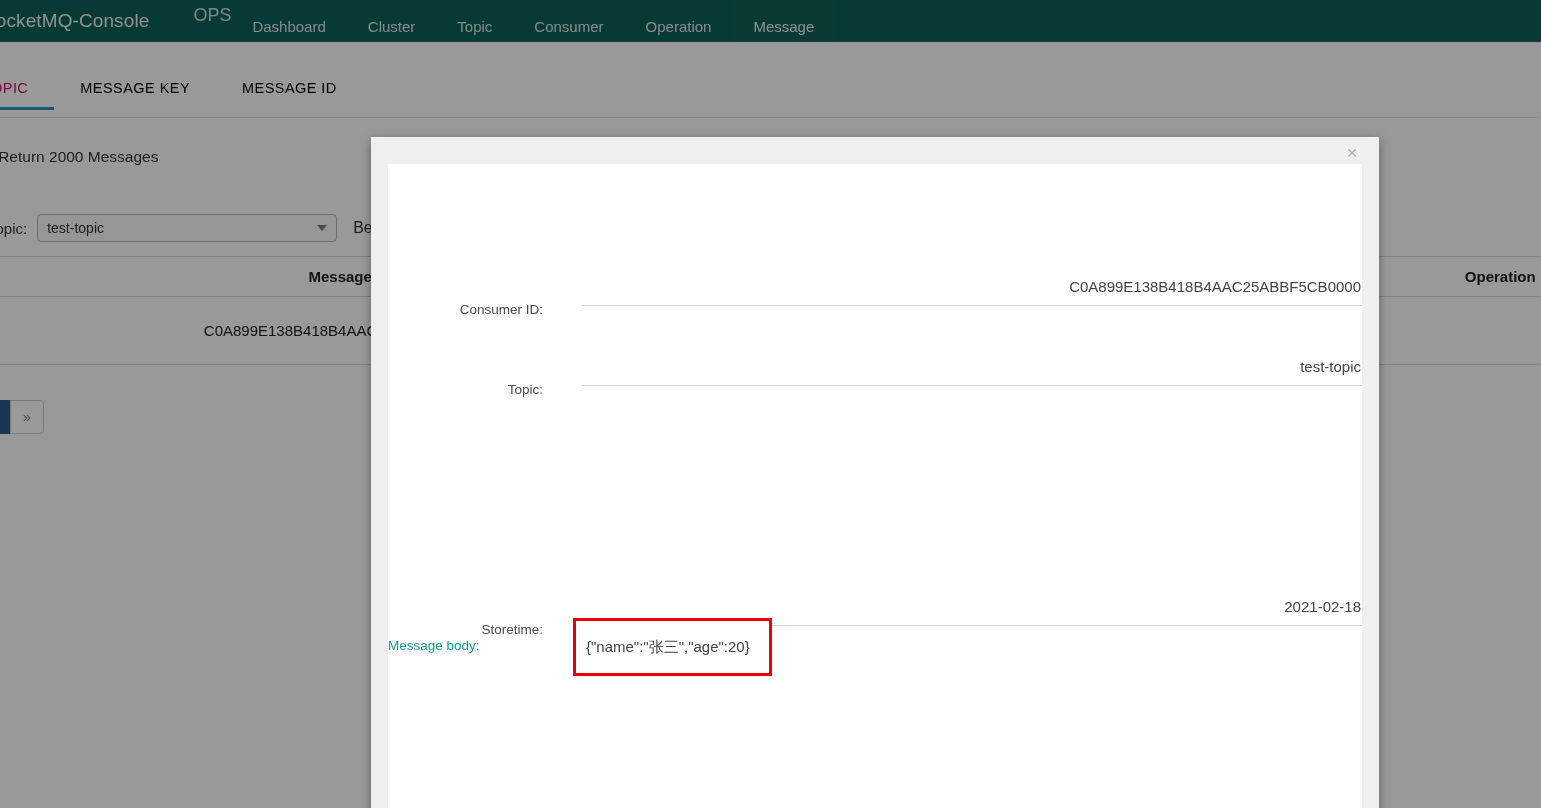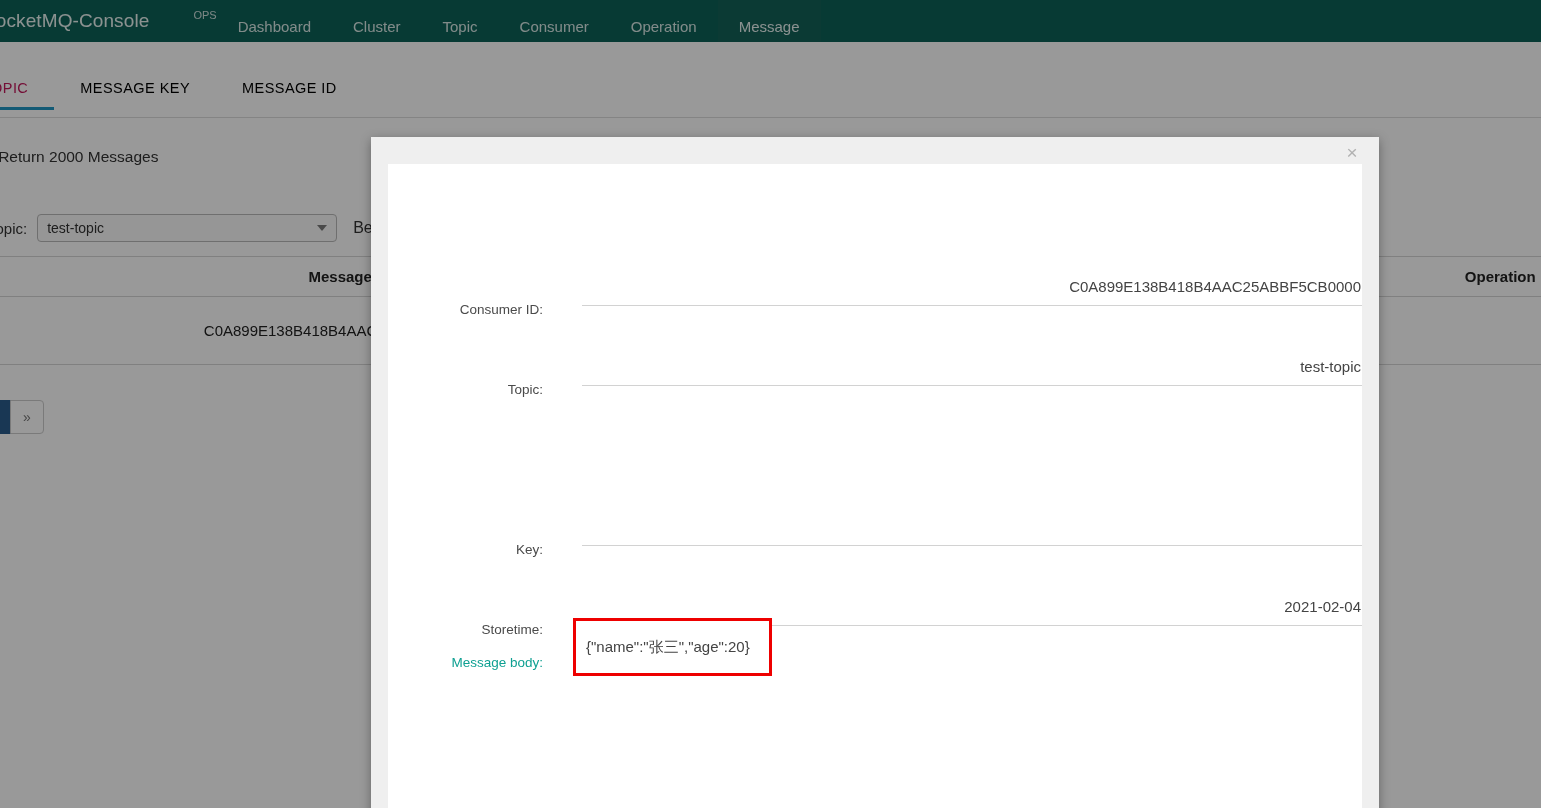--- a/index.html
+++ b/index.html
@@ -28,21 +28,21 @@
     color: #e9f3f1;
     font-size: 19px;
     line-height: 42px;
     padding-left: 0px;
     margin-left: -18px;
     letter-spacing: .1px;
     white-space: nowrap;
   }
   .nav-ops {
     color: #cfe0dd;
-    font-size: 11px;
+    font-size: 18px;
     line-height: 30px;
     margin-left: 44px;
     white-space: nowrap;
   }
   .nav-item {
     color: #d8e8e5;
     font-size: 15px;
     line-height: 42px;
     padding: 6px 21px;
     white-space: nowrap;
@@ -210,22 +210,22 @@
     font-size: 15px;
     color: #444;
     white-space: nowrap;
     overflow: hidden;
   }
 
   
   #body-label {
     position: absolute;
     left: 0; width: 155px;
-    top: 491px;
-    text-align: right;
+    top: 474px;
+    text-align: left;
     font-size: 13.5px;
     color: #0fa092;
     line-height: 16px;
   }
   #body-box {
     position: absolute;
     left: 185px; top: 454px;
     width: 199px; height: 58px;
     border: 3px solid #ee0000;
     background: #ffffff;
@@ -315,29 +315,24 @@
         <div class="field-line" style="top:81px"></div>
       </div>
 
       <div class="field-row" style="top:140px">
         <div class="field-label" style="top:78px">Topic:</div>
         <div class="field-value" style="top:54px">test-topic</div>
         <div class="field-line" style="top:81px"></div>
       </div>
 
 
-      <div class="field-row" style="top:300px">
-        <div class="field-label" style="top:78px">Key:</div>
-        <div class="field-value" style="top:54px"></div>
-        <div class="field-line" style="top:81px"></div>
-      </div>
 
       <div class="field-row" style="top:380px">
         <div class="field-label" style="top:78px">Storetime:</div>
-        <div class="field-value" style="top:54px">2021-02-04</div>
+        <div class="field-value" style="top:54px">2021-02-18</div>
         <div class="field-line" style="top:81px"></div>
       </div>
 
       <div id="body-label">Message body:</div>
       <div id="body-box">
         <span id="body-text">{"name":"张三","age":20}</span>
       </div>
 
     </div>
   </div>

